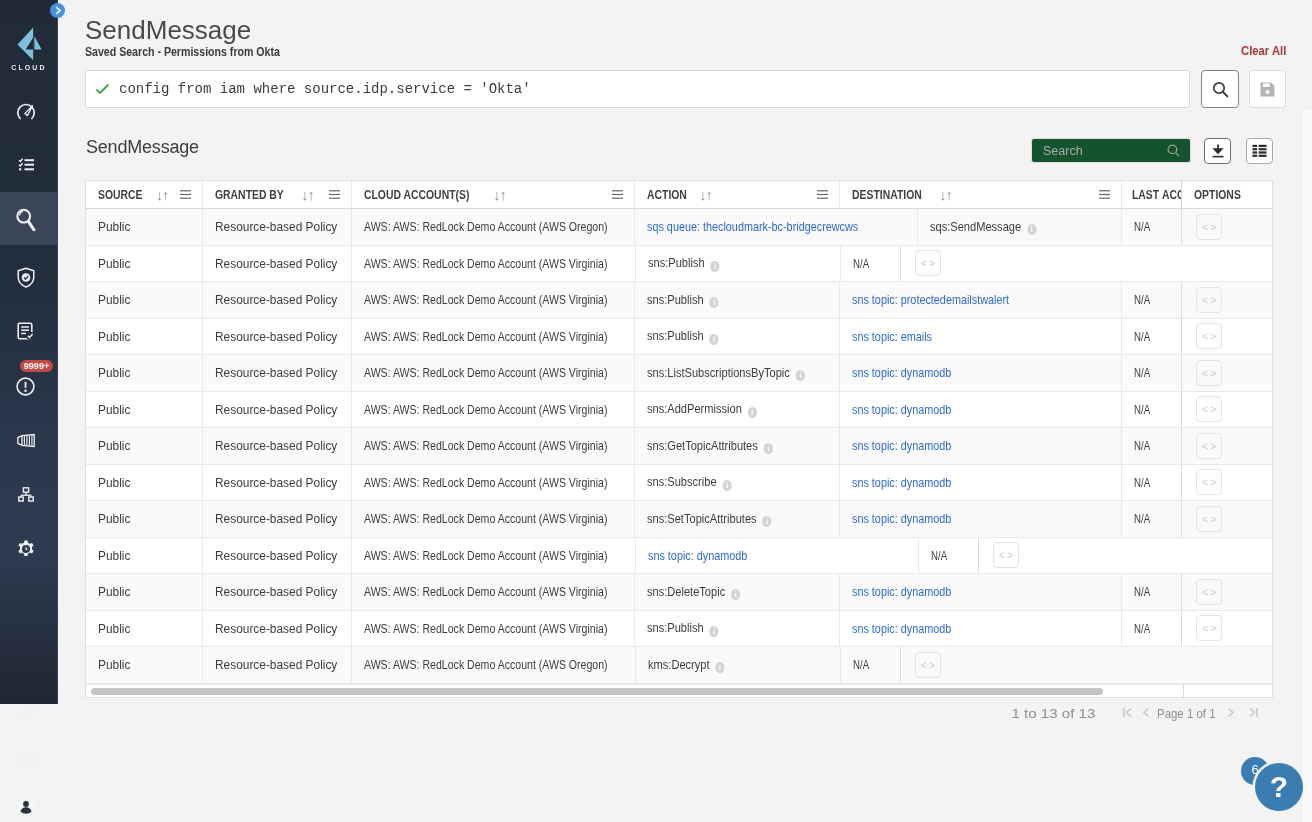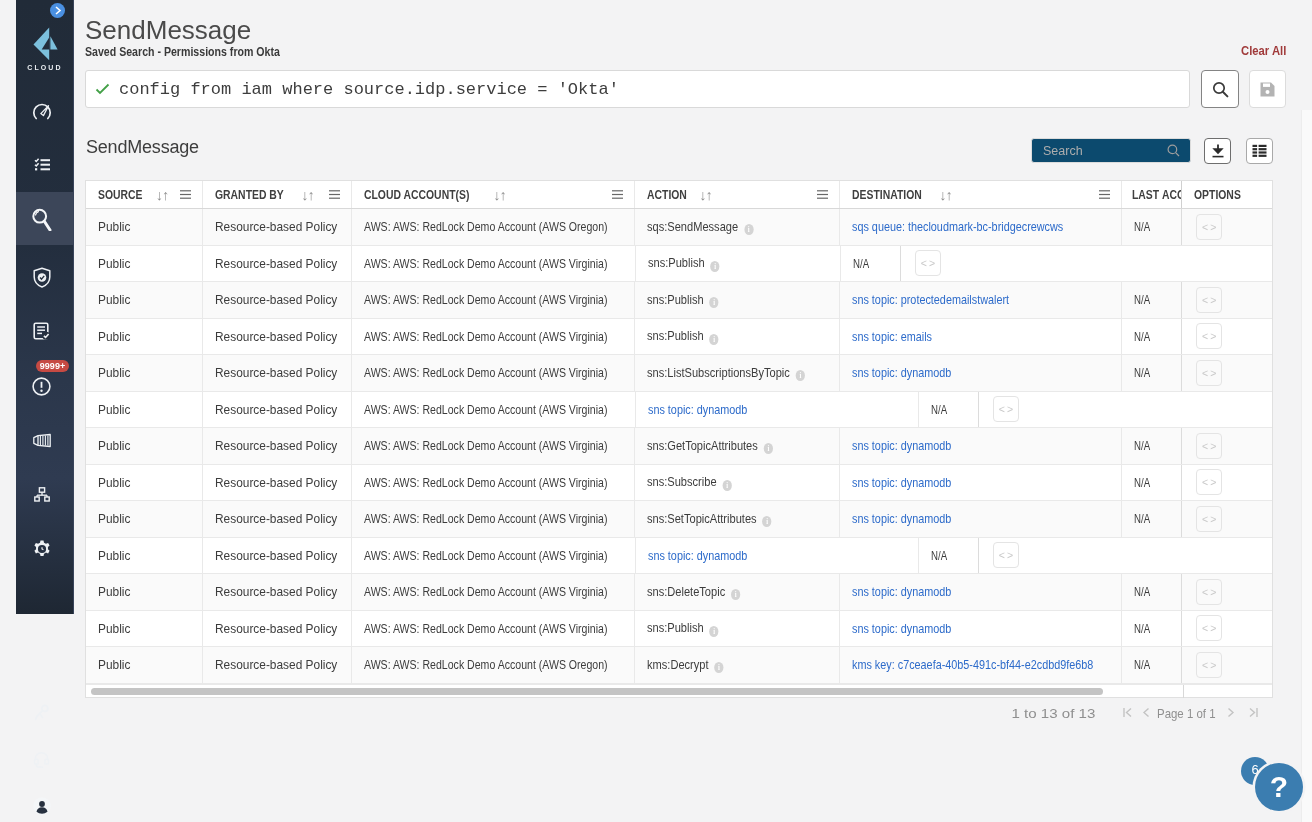--- a/index.html
+++ b/index.html
@@ -1,45 +1,45 @@
 <!DOCTYPE html>
 <html><head>
 <meta charset="utf-8">
 <style>
 * { margin:0; padding:0; box-sizing:border-box; }
 html,body { width:1312px; height:822px; overflow:hidden; background:#f3f3f4;
   font-family:"Liberation Sans", sans-serif; }
 #app { position:relative; width:1312px; height:822px; }
 
 
-#sidebar { position:absolute; left:16px; top:0; width:58px; height:614px;
+#sidebar { position:absolute; left:0; top:0; width:58px; height:704px;
   background:linear-gradient(180deg,#212b38 0%,#232e3e 40%,#2b374b 62%,#2f3b51 78%,#1e2733 100%);
   border-right:1px solid #39445a; }
 .navic { position:absolute; left:0; width:51px; display:flex; justify-content:center; }
 #nav-active { position:absolute; left:0; top:192px; width:57px; height:53px; background:#3c4659; }
 #toggle { position:absolute; left:50px; top:3px; width:15px; height:15px; border-radius:50%;
   background:#4a90e2; color:#fff; z-index:5; display:flex; align-items:center; justify-content:center; }
 #logo { position:absolute; left:0; top:22px; }
 #badge9999 { position:absolute; left:20px; top:360px; width:33px; height:12px; border-radius:6px;
   background:#c64a43; color:#fff; font-size:9px; font-weight:bold; text-align:center; line-height:12.5px;
   letter-spacing:0px; z-index:3; }
 
 
 #title { position:absolute; left:85px; top:15px; font-size:26px; color:#4a4a4a; letter-spacing:0px; }
 #subtitle { position:absolute; left:85px; top:45px; font-size:12.4px; font-weight:bold; color:#3a3a3a; transform:scaleX(.855); transform-origin:0 50%; }
 #clearall { position:absolute; right:26px; top:44px; font-size:12.5px; font-weight:bold; color:#a03a3a; transform:scaleX(.9); transform-origin:100% 50%; }
 #querybox { position:absolute; left:85px; top:70px; width:1105px; height:38px; background:#fff;
   border:1px solid #d9d9d9; border-radius:3px; display:flex; align-items:center; }
-#querytext { font-family:"Liberation Mono", monospace; font-size:17px; color:#3d3d3d; margin-left:9px; }
+#querytext { font-family:"Liberation Mono", monospace; font-size:14px; color:#3d3d3d; margin-left:9px; }
 .sqbtn { position:absolute; background:#fff; display:flex; align-items:center; justify-content:center; }
 #btn-search { left:1201px; top:70px; width:38px; height:38px; border:1px solid #848484; border-radius:4px; }
 #btn-save { left:1249px; top:70px; width:37px; height:38px; border:1px solid #dcdcdc; border-radius:4px; }
 
 #permtitle { position:absolute; left:86px; top:137px; font-size:18px; color:#3d3d3d; letter-spacing:-0.2px; }
-#tsearch { position:absolute; left:1031px; top:138px; width:160px; height:25px; background:#0c4a6e;
+#tsearch { position:absolute; left:1031px; top:138px; width:160px; height:25px; background:#14532d;
   border:1px solid #dcdcdc; border-radius:3px; display:flex; align-items:center; }
 #tsearch span { color:#adadad; font-size:12.5px; margin-left:11px; flex:1; }
 #btn-dl { left:1204px; top:138px; width:27px; height:26px; border:1px solid #6e6e6e; border-radius:4px; }
 #btn-cols { left:1246px; top:138px; width:27px; height:26px; border:1px solid #a9a9a9; border-radius:4px; }
 
 
 #table { position:absolute; left:85px; top:180px; width:1188px; background:#fff;
   border:1px solid #e0e0e0; }
 .tr { display:flex; height:36.5px; border-bottom:1px solid #e9e9e9; }
 #thead { display:flex; height:28px; border-bottom:1px solid #d8d8d8; background:#fff; }
@@ -332,26 +332,26 @@
 <div class="tr" style="background:#fafafa">
 <div class="td" style="width:117px">
           <span class="tx">Public</span>
         </div>
 <div class="td" style="width:149px">
           <span class="tx">Resource-based Policy</span>
         </div>
 <div class="td acct" style="width:284px">
           <span class="tx">AWS: AWS: RedLock Demo Account (AWS Oregon)</span>
         </div>
+<div class="td link" style="width:283px">
+          <span class="tx">sqs queue: thecloudmark-bc-bridgecrewcws</span>
+        </div>
 <div class="td act" style="width:205px">
           <span class="tx">sqs:SendMessage<span class="info">i</span></span>
         </div>
-<div class="td link" style="width:283px">
-          <span class="tx">sqs queue: thecloudmark-bc-bridgecrewcws</span>
-        </div>
 <div class="td" style="width:60px;border-right:1px solid #dcdcdc">
           <span class="tx na">N/A</span>
         </div>
 <div class="td tdopt" style="width:90px;border-right:none">
           <span class="codebtn">&lt; &gt;</span>
         </div>
 </div>
 <div class="tr" style="background:#ffffff">
 <div class="td" style="width:117px">
           <span class="tx">Public</span>
@@ -444,20 +444,23 @@
 <div class="tr" style="background:#ffffff">
 <div class="td" style="width:117px">
           <span class="tx">Public</span>
         </div>
 <div class="td" style="width:149px">
           <span class="tx">Resource-based Policy</span>
         </div>
 <div class="td acct" style="width:284px">
           <span class="tx">AWS: AWS: RedLock Demo Account (AWS Virginia)</span>
         </div>
+<div class="td act" style="width:205px">
+          <span class="tx">sns:AddPermission<span class="info">i</span></span>
+        </div>
 <div class="td link" style="width:283px">
           <span class="tx">sns topic: dynamodb</span>
         </div>
 <div class="td" style="width:60px;border-right:1px solid #dcdcdc">
           <span class="tx na">N/A</span>
         </div>
 <div class="td tdopt" style="width:90px;border-right:none">
           <span class="codebtn">&lt; &gt;</span>
         </div>
 </div>
@@ -601,23 +604,20 @@
           <span class="tx">Public</span>
         </div>
 <div class="td" style="width:149px">
           <span class="tx">Resource-based Policy</span>
         </div>
 <div class="td acct" style="width:284px">
           <span class="tx">AWS: AWS: RedLock Demo Account (AWS Oregon)</span>
         </div>
 <div class="td act" style="width:205px">
           <span class="tx">kms:Decrypt<span class="info">i</span></span>
-        </div>
-<div class="td link" style="width:283px">
-          <span class="tx">kms key: c7ceaefa-40b5-491c-bf44-e2cdbd9fe6b8</span>
         </div>
 <div class="td" style="width:60px;border-right:1px solid #dcdcdc">
           <span class="tx na">N/A</span>
         </div>
 <div class="td tdopt" style="width:90px;border-right:none">
           <span class="codebtn">&lt; &gt;</span>
         </div>
 </div>
   <div id="hscroll">
         <div id="hthumb"></div>

